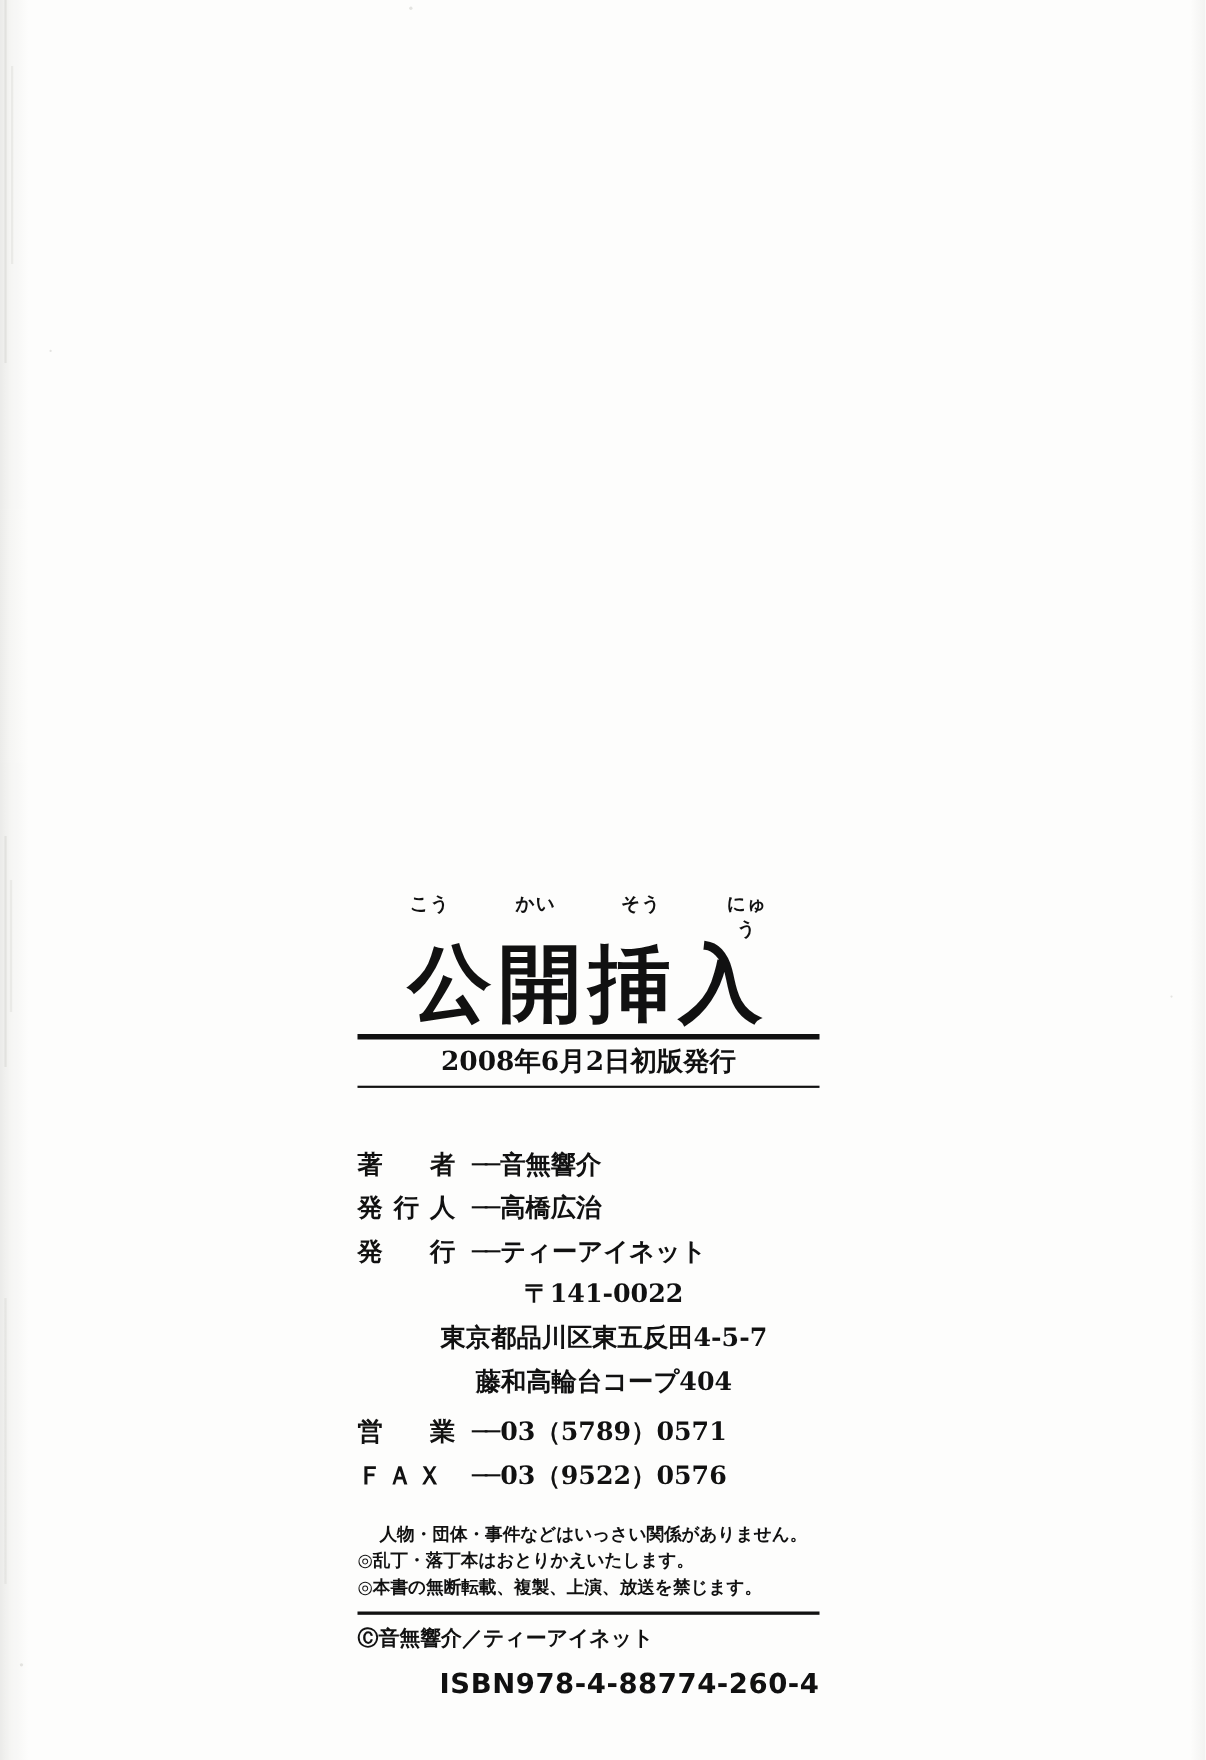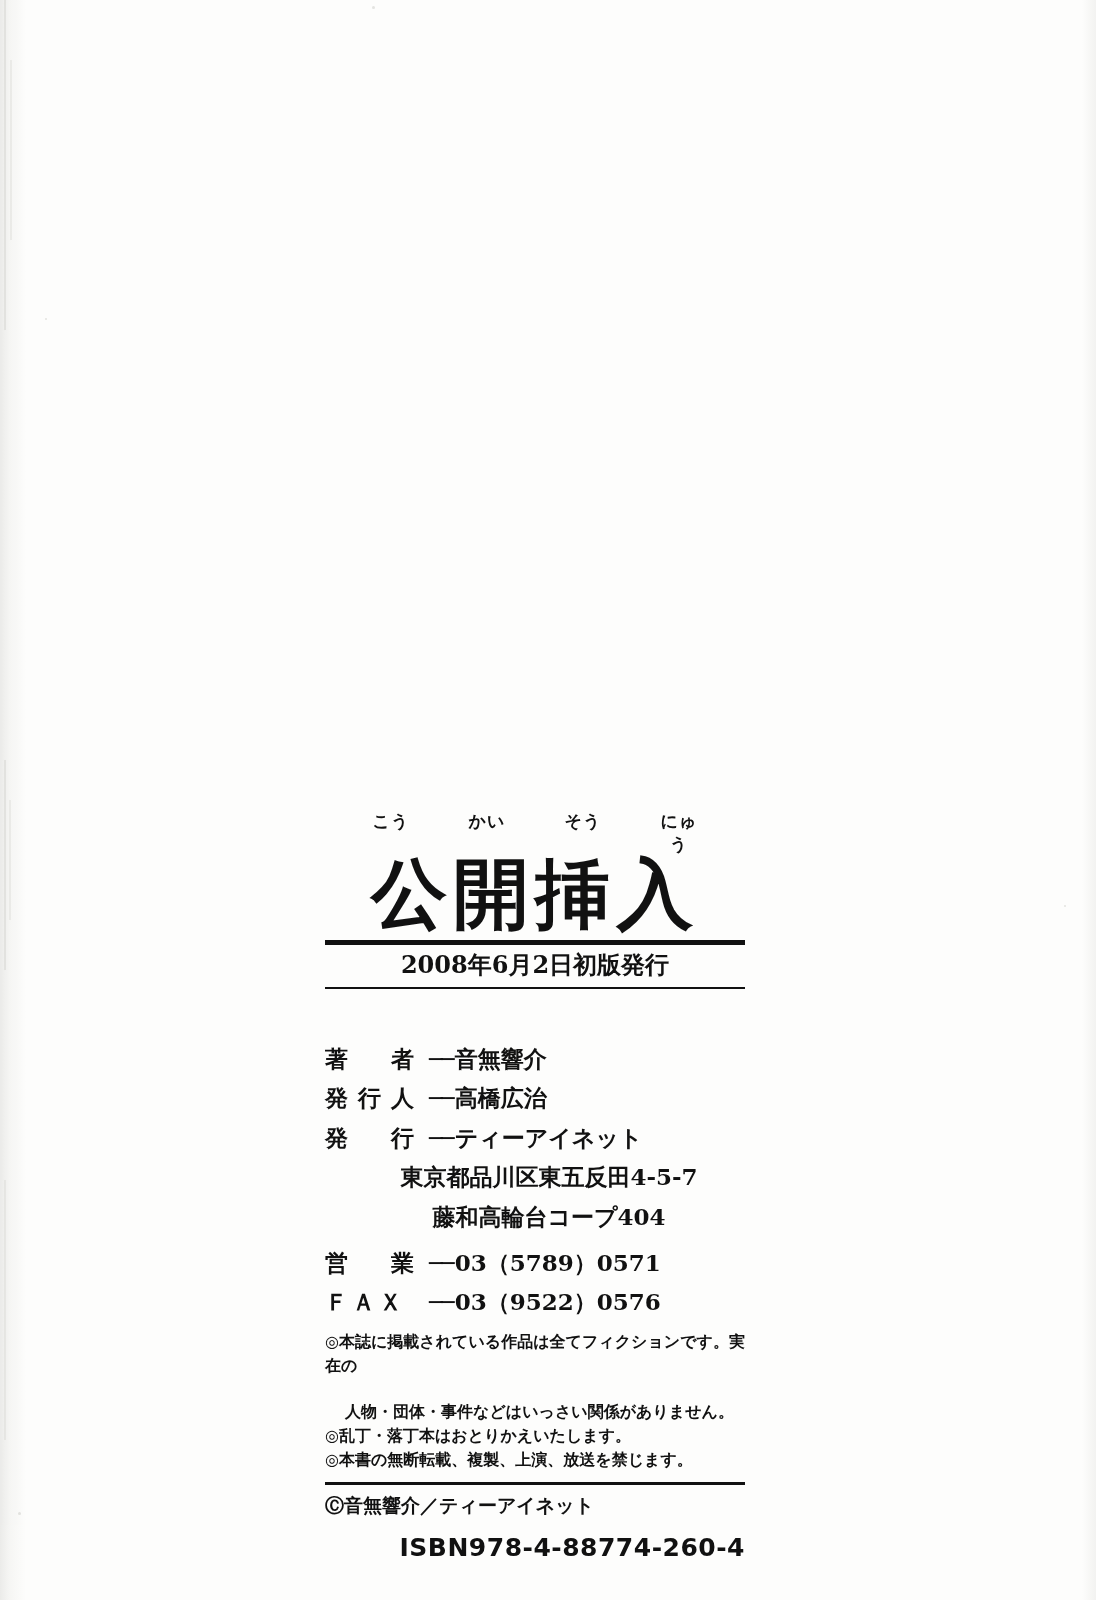--- a/index.html
+++ b/index.html
@@ -217,39 +217,39 @@
       <span class="val">高橋広治</span>
     </div>
     <div class="credit-row">
       <span class="lbl">発　行</span>
       <span class="dash">──</span>
       <span class="val">ティーアイネット</span>
     </div>
   </div>
 
   <div class="address">
+    <div>〒141-0022</div>
     <div>東京都品川区東五反田4-5-7</div>
     <div>藤和高輪台コープ404</div>
   </div>
 
   <div class="contacts">
     <div class="credit-row">
       <span class="lbl">営　業</span>
       <span class="dash">──</span>
       <span class="val">03（5789）0571</span>
     </div>
     <div class="credit-row">
       <span class="lbl tight">ＦＡＸ</span>
       <span class="dash">──</span>
       <span class="val">03（9522）0576</span>
     </div>
   </div>
 
   <div class="notes">
-    <div>◎本誌に掲載されている作品は全てフィクションです。実在の</div>
     <div class="ind">人物・団体・事件などはいっさい関係がありません。</div>
     <div>◎乱丁・落丁本はおとりかえいたします。</div>
     <div>◎本書の無断転載、複製、上演、放送を禁じます。</div>
   </div>
 
   <div class="rule-bottom"></div>
 
   <div class="copyright">Ⓒ音無響介／ティーアイネット</div>
 
   <div class="isbn">ISBN978-4-88774-260-4</div>

